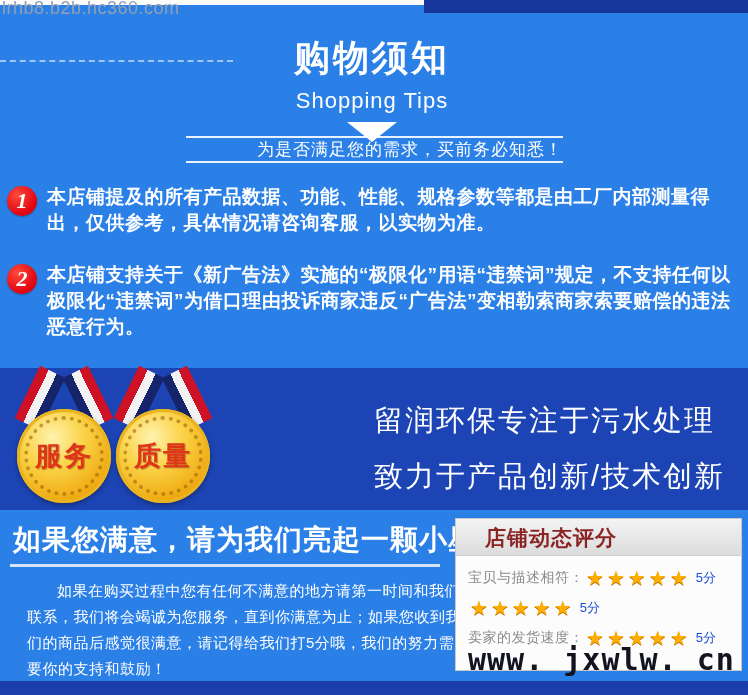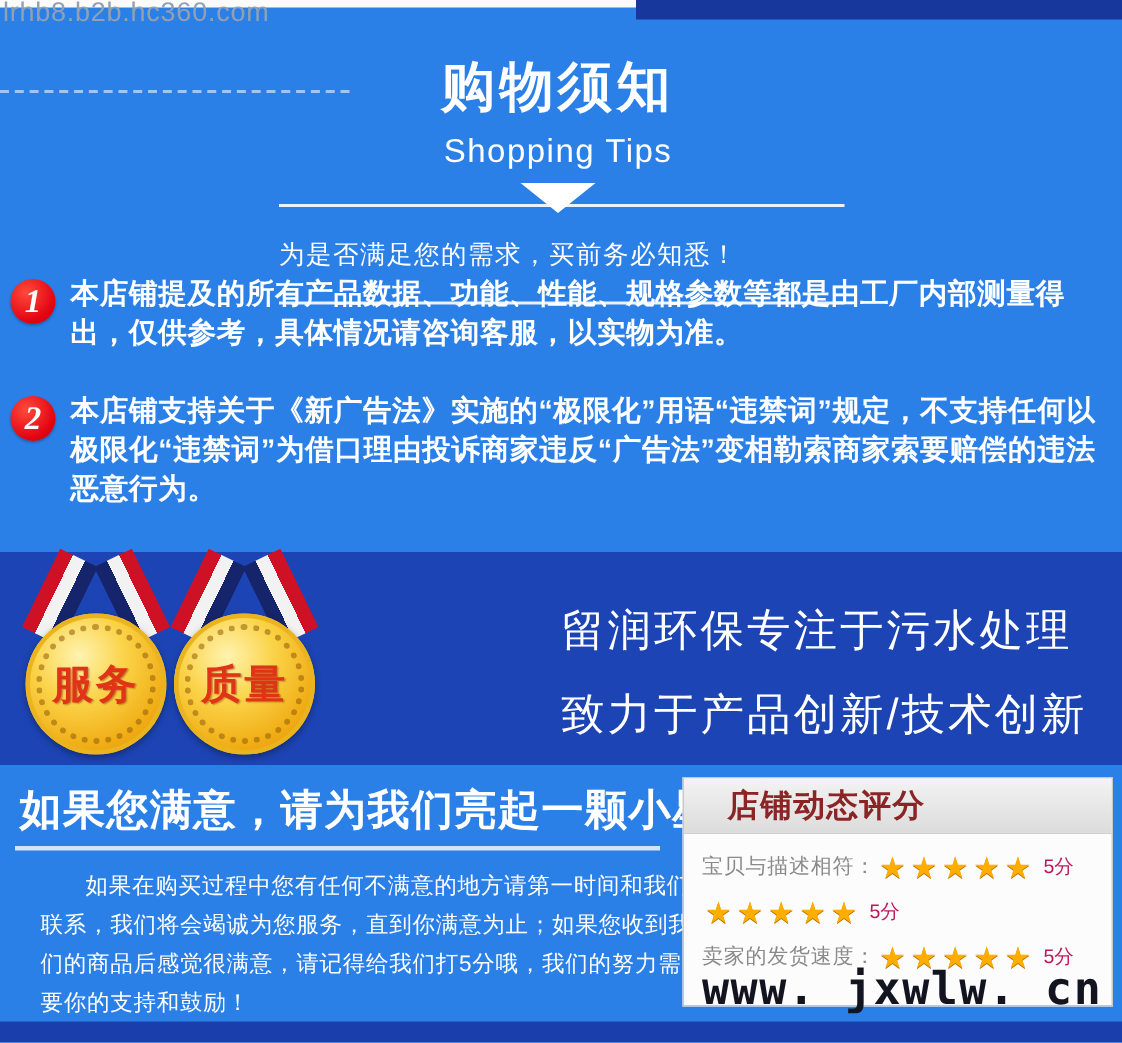--- a/index.html
+++ b/index.html
@@ -12,23 +12,23 @@
   .wm-url{ position:absolute; left:2px; top:-2px; font-size:18px; color:#93a0b2; letter-spacing:.5px; }
   .wm-company{ position:absolute; left:4px; top:25px; font-size:26px; color:#a9b3c6; letter-spacing:1px; }
   .dash-line{ position:absolute; left:0; top:60px; width:233px; border-top:2px dashed rgba(238,245,255,.6); }
 
   .hdr{ position:absolute; left:268px; top:34px; width:208px; text-align:center; color:#fff; }
   .hdr h1{ font-size:36px; font-weight:bold; letter-spacing:3px; }
   .hdr .sub{ font-size:22px; margin-top:5px; letter-spacing:1px; }
   .hdr .tri{ width:0; height:0; margin:8px auto 0; border-left:25px solid transparent;
              border-right:25px solid transparent; border-top:20px solid #fff; }
 
-  .notice-bar{ position:absolute; left:186px; top:136px; width:377px; padding:20px 0;
+  .notice-bar{ position:absolute; left:186px; top:136px; width:377px; padding:0 0;
                border-top:2px solid rgba(255,255,255,.9); border-bottom:2px solid rgba(255,255,255,.9);
-               text-align:left; color:#fff; font-size:17px; letter-spacing:1px; }
+               text-align:right; color:#fff; font-size:17px; letter-spacing:1px; }
 
   .tip{ position:absolute; left:7px; width:735px; display:flex; align-items:flex-start; }
   .tip.t1{ top:184px; } .tip.t2{ top:262px; }
   .tip-badge{ flex:0 0 30px; width:30px; height:30px; margin:2px 10px 0 0; border-radius:50%;
               background:radial-gradient(circle at 35% 30%, #ff4a3a, #e30613 65%, #c00000);
               color:#fff; font-family:"Liberation Serif",serif; font-style:italic; font-weight:bold;
               font-size:22px; text-align:center; line-height:29px; box-shadow:0 1px 2px rgba(0,0,0,.3); }
   .tip-text{ color:#fff; font-size:19px; line-height:26px; letter-spacing:.5px; width:690px;font-weight:bold; }
 
   .medal-band{ position:absolute; left:0; top:368px; width:748px; height:142px; background:#1c44b4; }
@@ -59,21 +59,21 @@
 
   .card{ position:absolute; left:455px; top:518px; width:287px; height:153px; background:#fcfcfc;
          border:1px solid #c9c9c9; }
   .card-hd{ height:37px; background:linear-gradient(#f3f3f3,#dcdcdc); border-bottom:1px solid #cfcfcf;
             color:#8b2424; font-size:21px; font-weight:bold; line-height:37px; padding-left:29px; letter-spacing:1px; }
   .card-rows{ padding:7px 8px 0 12px;text-align:right; }
   .rrow{ display:flex; align-items:center; height:30px; }
   .rrow .lbl{ font-size:14px; color:#8a8a8a; letter-spacing:.5px; }
   .rrow .stars{ font-size:20px; color:#ffae00; letter-spacing:3px; margin:0 5px 0 2px;
                 text-shadow:0 1px 0 #b36b00; }
-  .rrow .score{ font-size:13px; color:#be185d; }
+  .rrow .score{ font-size:13px; color:#1d4ed8; }
 
   .footer-bar{ position:absolute; left:0; top:681px; width:748px; height:14px; background:#1b3ead; }
   .wm-bottom{ position:absolute; left:468px; top:642px; z-index:10; color:#121420;
               font-family:"DejaVu Sans Mono","Liberation Mono",monospace; font-weight:bold;
               font-size:30px; letter-spacing:1px; }
 </style>
 </head>
 <body>
 
 <div id="stage">

